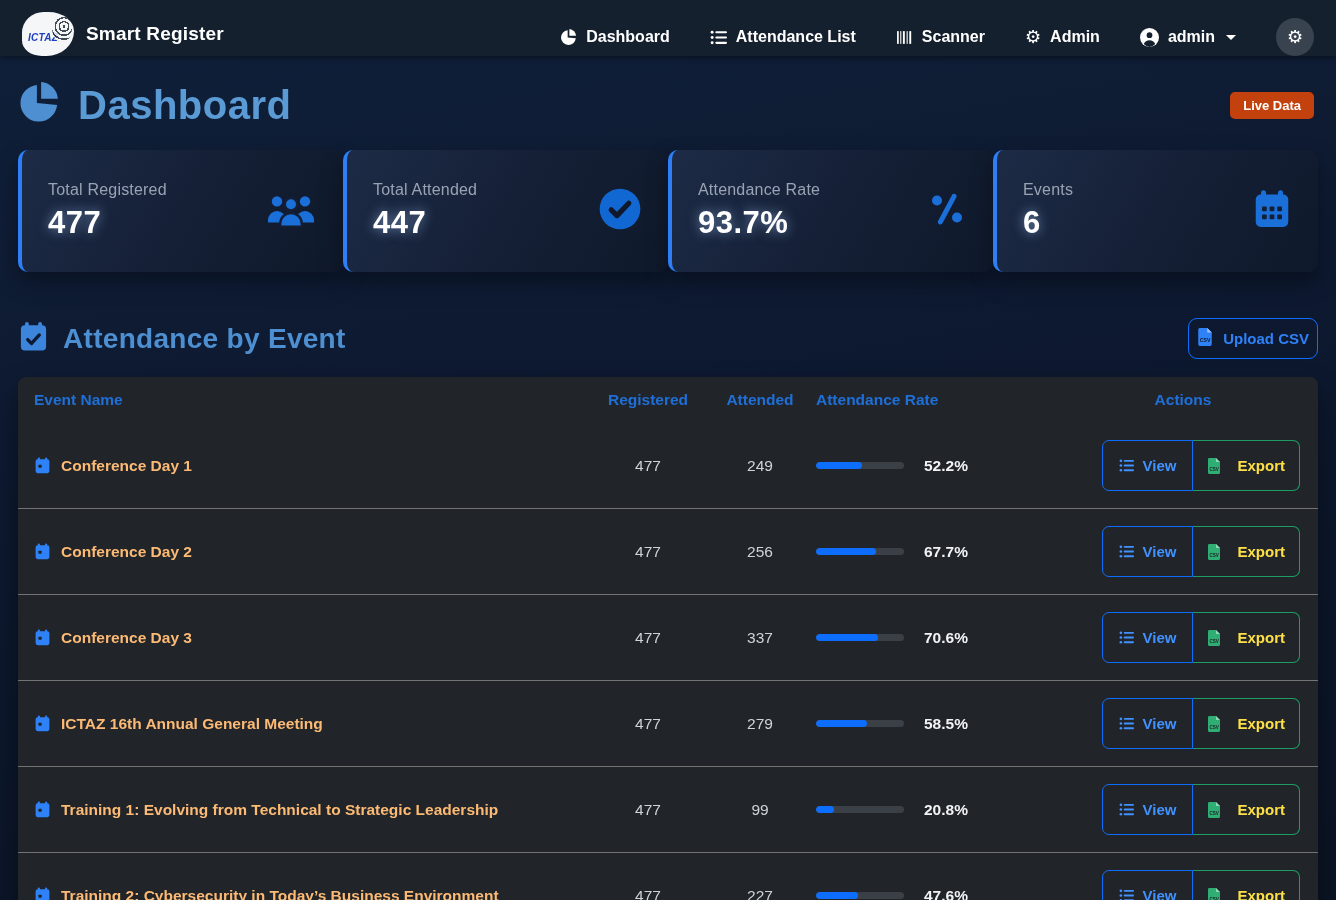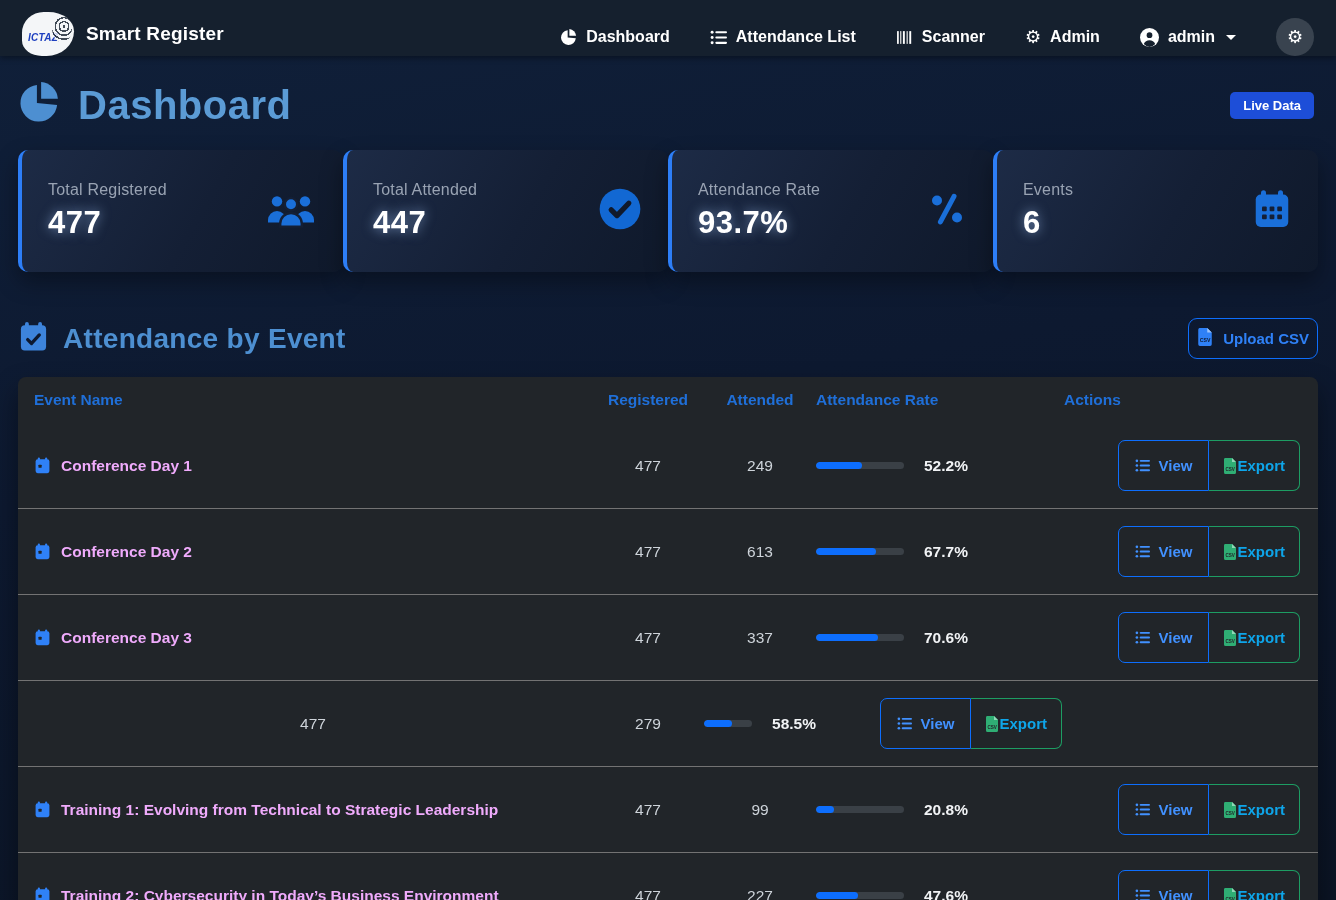--- a/index.html
+++ b/index.html
@@ -37,21 +37,21 @@
     align-items:center; justify-content:center; color:#fff; font-size:19px; cursor:pointer;
   }
   .gear-glyph { font-size:18px; line-height:1; color:#fff; }
 
   
   .page { padding: 0 18px; }
   .page-header { margin-top: 26px; display:flex; align-items:center; justify-content:space-between; }
   .page-title-wrap { display:flex; align-items:center; gap:18px; }
   .page-title { font-size: 40px; font-weight: bold; color:#5b9bd5; letter-spacing:.5px; }
   .badge-live {
-    background:#1d4ed8; color:#fff; font-size:13px; font-weight:bold;
+    background:#c2410c; color:#fff; font-size:13px; font-weight:bold;
     padding: 6px 13px; border-radius:5px; margin-right:4px; cursor:default;
   }
 
   
   .stats { display:grid; grid-template-columns: repeat(4, 1fr); margin-top: 22px; }
   .stat-card {
     height: 122px; border-radius: 10px; border-left: 4px solid #2d7ef7;
     background: linear-gradient(120deg, #1d2b46 0%, #141f35 55%, #0f192b 100%);
     box-shadow: 0 10px 22px rgba(0,0,0,.35);
     padding: 24px 26px; display:flex; align-items:center; justify-content:space-between;
@@ -72,38 +72,38 @@
   }
 
   
   .table-card {
     margin-top: 18px; background:#212529; border-radius: 8px; overflow:hidden;
     box-shadow: 0 12px 26px rgba(0,0,0,.4);
   }
   .t-grid { display:grid; grid-template-columns: 1fr 112px 112px 248px 238px; align-items:center; }
   .t-head { padding: 14px 16px; }
   .t-head .th { color:#1f6fd8; font-weight:bold; font-size:15.5px; }
-  .th.c { text-align:center; } .th.r { text-align:left; }
+  .th.c { text-align:center; } .th.r { text-align:center; }
   .t-row { padding: 17px 16px; border-top: 1px solid #737373; min-height:72px; }
-  .event-name { display:flex; align-items:center; gap:10px; color:#f0abfc; font-weight:bold; font-size:15.5px; }
+  .event-name { display:flex; align-items:center; gap:10px; color:#fdba74; font-weight:bold; font-size:15.5px; }
   .num { color:#ced4da; font-size:15.5px; text-align:center; }
   .rate-cell { display:flex; align-items:center; gap:20px; }
   .progress-track { width:88px; height:7px; border-radius:4px; background:#3a4046; overflow:hidden; }
   .progress-fill { height:100%; background:#0d6efd; border-radius:4px; }
   .rate-label { color:#f1f3f5; font-weight:bold; font-size:15.5px; }
   .actions-cell { display:flex; justify-content:flex-end; padding-right:2px; }
   .btn-group { display:flex; }
   .btn-view {
     display:flex; align-items:center; gap:9px; background:transparent; cursor:pointer;
     border:1px solid #0d6efd; color:#4191ff; font-weight:bold; font-size:15px; font-family:inherit;
     padding: 16px 16px; border-radius: 7px 0 0 7px;
   }
   .btn-export {
-    display:flex; align-items:center; gap:0; background:transparent; cursor:pointer;
-    border:1px solid #1d9d63; border-left:none; color:#0ea5e9; font-weight:bold; font-size:15px; font-family:inherit;
+    display:flex; align-items:center; gap:16px; background:transparent; cursor:pointer;
+    border:1px solid #1d9d63; border-left:none; color:#fde047; font-weight:bold; font-size:15px; font-family:inherit;
     padding: 8px 14px; border-radius: 0 7px 7px 0;
   }
   svg { flex:0 0 auto; }
 </style>
 </head>
 <body>
 
 <div class="navbar">
   <div class="brand">
     <div class="logo-blob">
@@ -327,21 +327,21 @@
       <div class="event-name">
         <svg width="17" height="17" viewBox="0 0 16 16" fill="#2f81f7">
             <rect x="3.6" y="0.5" width="2" height="3" rx="1"></rect>
             <rect x="10.4" y="0.5" width="2" height="3" rx="1"></rect>
             <rect x="1.5" y="2.2" width="13" height="13" rx="2"></rect>
             <rect x="4.2" y="7.2" width="3" height="3" rx=".6" fill="#212529"></rect>
           </svg>
         <span>Conference Day 2</span>
       </div>
       <div class="num">477</div>
-      <div class="num">613</div>
+      <div class="num">256</div>
       <div class="rate-cell">
         <div class="progress-track">
             <div class="progress-fill" style="width: 67.7%;"></div>
           </div>
         <span class="rate-label">67.7%</span>
       </div>
       <div class="actions-cell">
           <div class="btn-group">
         <button class="btn-view">
               <svg width="15" height="15" viewBox="0 0 16 16" fill="#4191ff">
@@ -403,20 +403,29 @@
                 <path d="M9 0l4 4H9z" fill="#8fd8b6"></path>
                 <text x="2.4" y="12.5" font-size="4.6" fill="#212529" font-family="Liberation Sans, sans-serif" font-weight="bold">CSV</text>
               </svg>
               <span>Export</span>
             </button>
       </div>
         </div>
     </div>
 
     <div class="t-grid t-row">
+      <div class="event-name">
+        <svg width="17" height="17" viewBox="0 0 16 16" fill="#2f81f7">
+            <rect x="3.6" y="0.5" width="2" height="3" rx="1"></rect>
+            <rect x="10.4" y="0.5" width="2" height="3" rx="1"></rect>
+            <rect x="1.5" y="2.2" width="13" height="13" rx="2"></rect>
+            <rect x="4.2" y="7.2" width="3" height="3" rx=".6" fill="#212529"></rect>
+          </svg>
+        <span>ICTAZ 16th Annual General Meeting</span>
+      </div>
       <div class="num">477</div>
       <div class="num">279</div>
       <div class="rate-cell">
         <div class="progress-track">
             <div class="progress-fill" style="width: 58.5%;"></div>
           </div>
         <span class="rate-label">58.5%</span>
       </div>
       <div class="actions-cell">
           <div class="btn-group">

